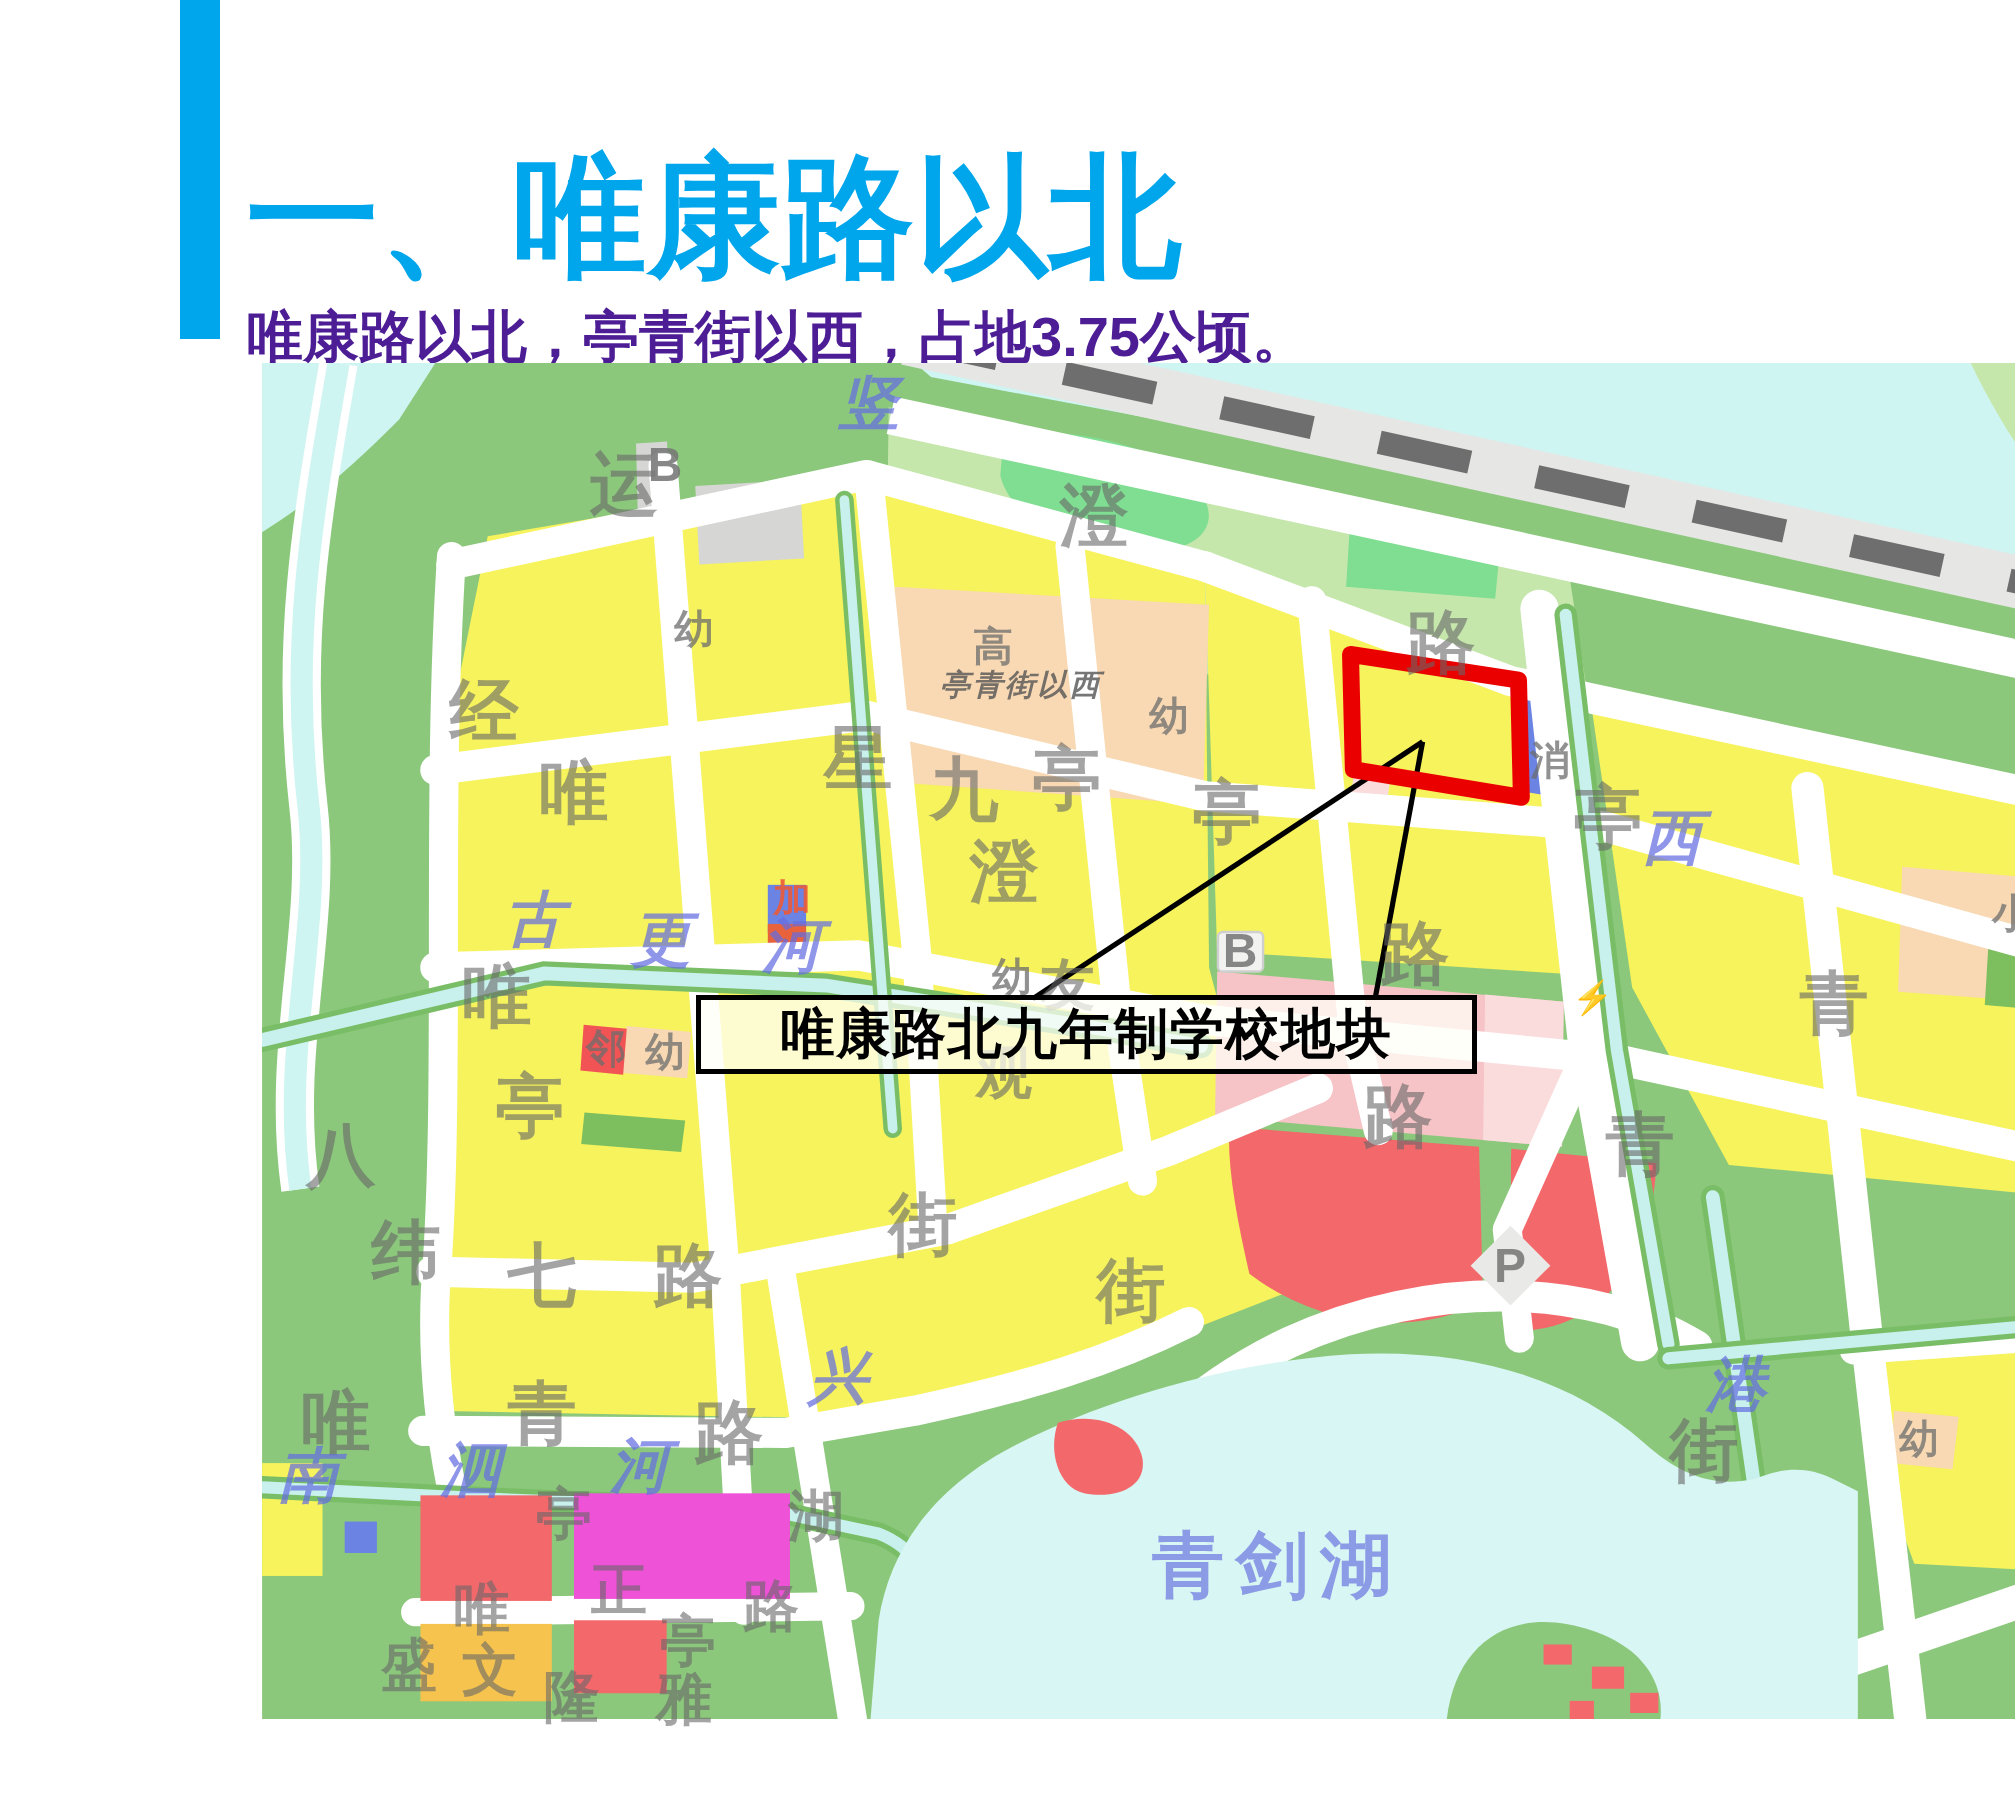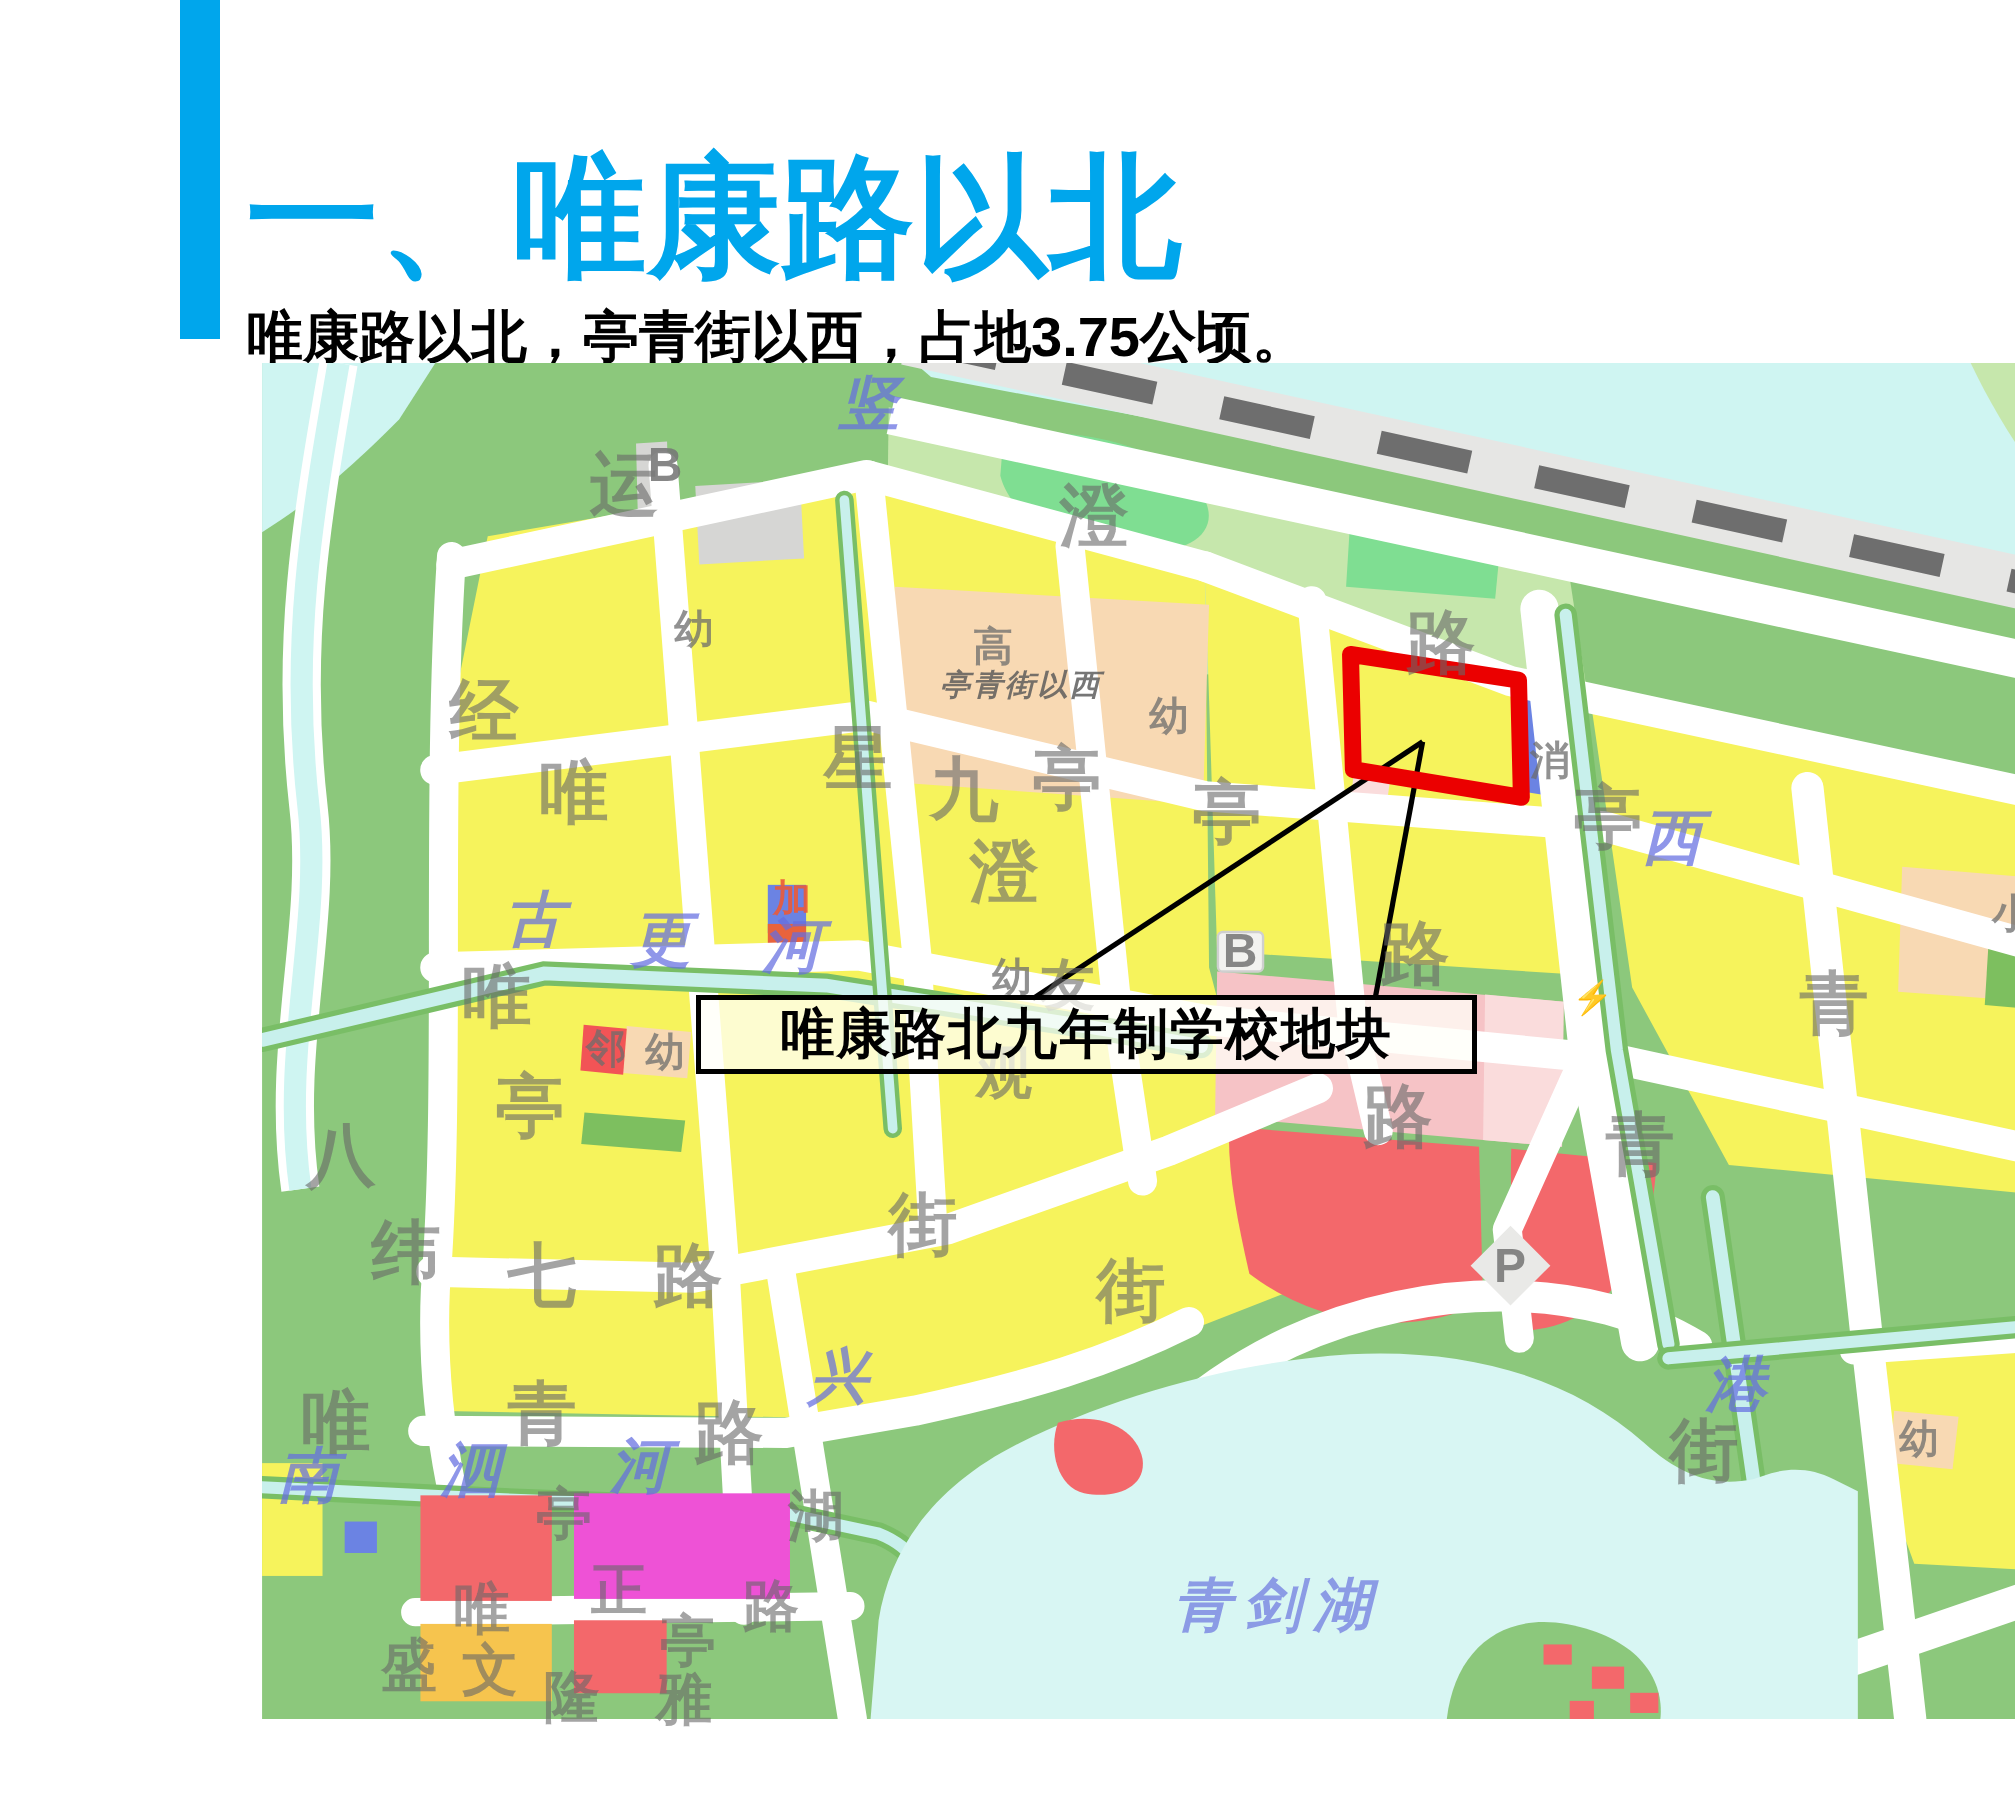--- a/index.html
+++ b/index.html
@@ -9,35 +9,35 @@
     --accent:#00A6EC;
   }
   .accent-bar{position:absolute;left:180px;top:0;width:40px;height:339px;background:var(--accent);}
   .page-title{
     position:absolute;left:246px;top:52px;width:1451px;
     font-size:133px;font-weight:800;letter-spacing:0.8px;color:var(--accent);
     font-family:"Liberation Sans",sans-serif;line-height:1.15;
   }
   .page-subtitle{
     position:absolute;left:247px;top:247px;width:1693px;
-    font-size:56px;font-weight:700;color:#000000;line-height:1.2;
+    font-size:56px;font-weight:700;color:#4c1d95;line-height:1.2;
   }
   .map-wrap{position:absolute;left:262px;top:363px;width:1878px;height:1356px;}
   .map-wrap svg{position:absolute;left:0;top:0;}
   .map-labels{position:absolute;left:0;top:0;width:1878px;height:1356px;z-index:2;pointer-events:none;}
   .ml{position:absolute;transform:translate(-50%,-50%);white-space:nowrap;line-height:1;}
   .road {font-family:"Liberation Serif",serif;font-weight:700;font-size:69px;color:rgba(104,104,104,.60);}
   .road2{font-family:"Liberation Serif",serif;font-weight:700;font-size:56px;color:rgba(104,104,104,.60);}
   .fac  {font-family:"Liberation Sans",sans-serif;font-weight:700;font-size:40px;color:rgba(108,108,108,.75);}
   .blue {font-family:"Liberation Serif",serif;font-style:italic;font-weight:700;font-size:60px;color:rgba(100,110,225,.72);}
   .gas  {font-family:"Liberation Sans",sans-serif;font-weight:700;font-size:38px;color:rgba(235,90,55,.9);}
   .marker{font-family:"Liberation Sans",sans-serif;font-weight:700;font-size:48px;color:rgba(118,118,118,.88);}
   .bolt {font-size:33px;color:#CFE0FF;}
   .school{font-family:"Liberation Serif",serif;font-style:italic;font-weight:700;font-size:30px;color:rgba(88,88,88,.82);letter-spacing:2.4px;}
-  .lake {font-family:"Liberation Serif",serif;font-style:italic;font-weight:700;font-size:58px;color:rgba(114,124,224,.75);letter-spacing:12px;margin-top:40px;}
+  .lake {font-family:"Liberation Serif",serif;font-weight:700;font-size:72px;color:rgba(114,124,224,.75);letter-spacing:12px;}
   .callout{
     position:absolute;left:434px;top:632px;width:771px;height:69px;z-index:3;
     border:5.2px solid #000;background:rgba(255,255,248,.74);
     display:flex;align-items:center;justify-content:center;
     font-size:54px;font-weight:700;color:#000;letter-spacing:1.6px;
   }
 </style>
 </head>
 <body style="--accent: #00A6EC;">
 

